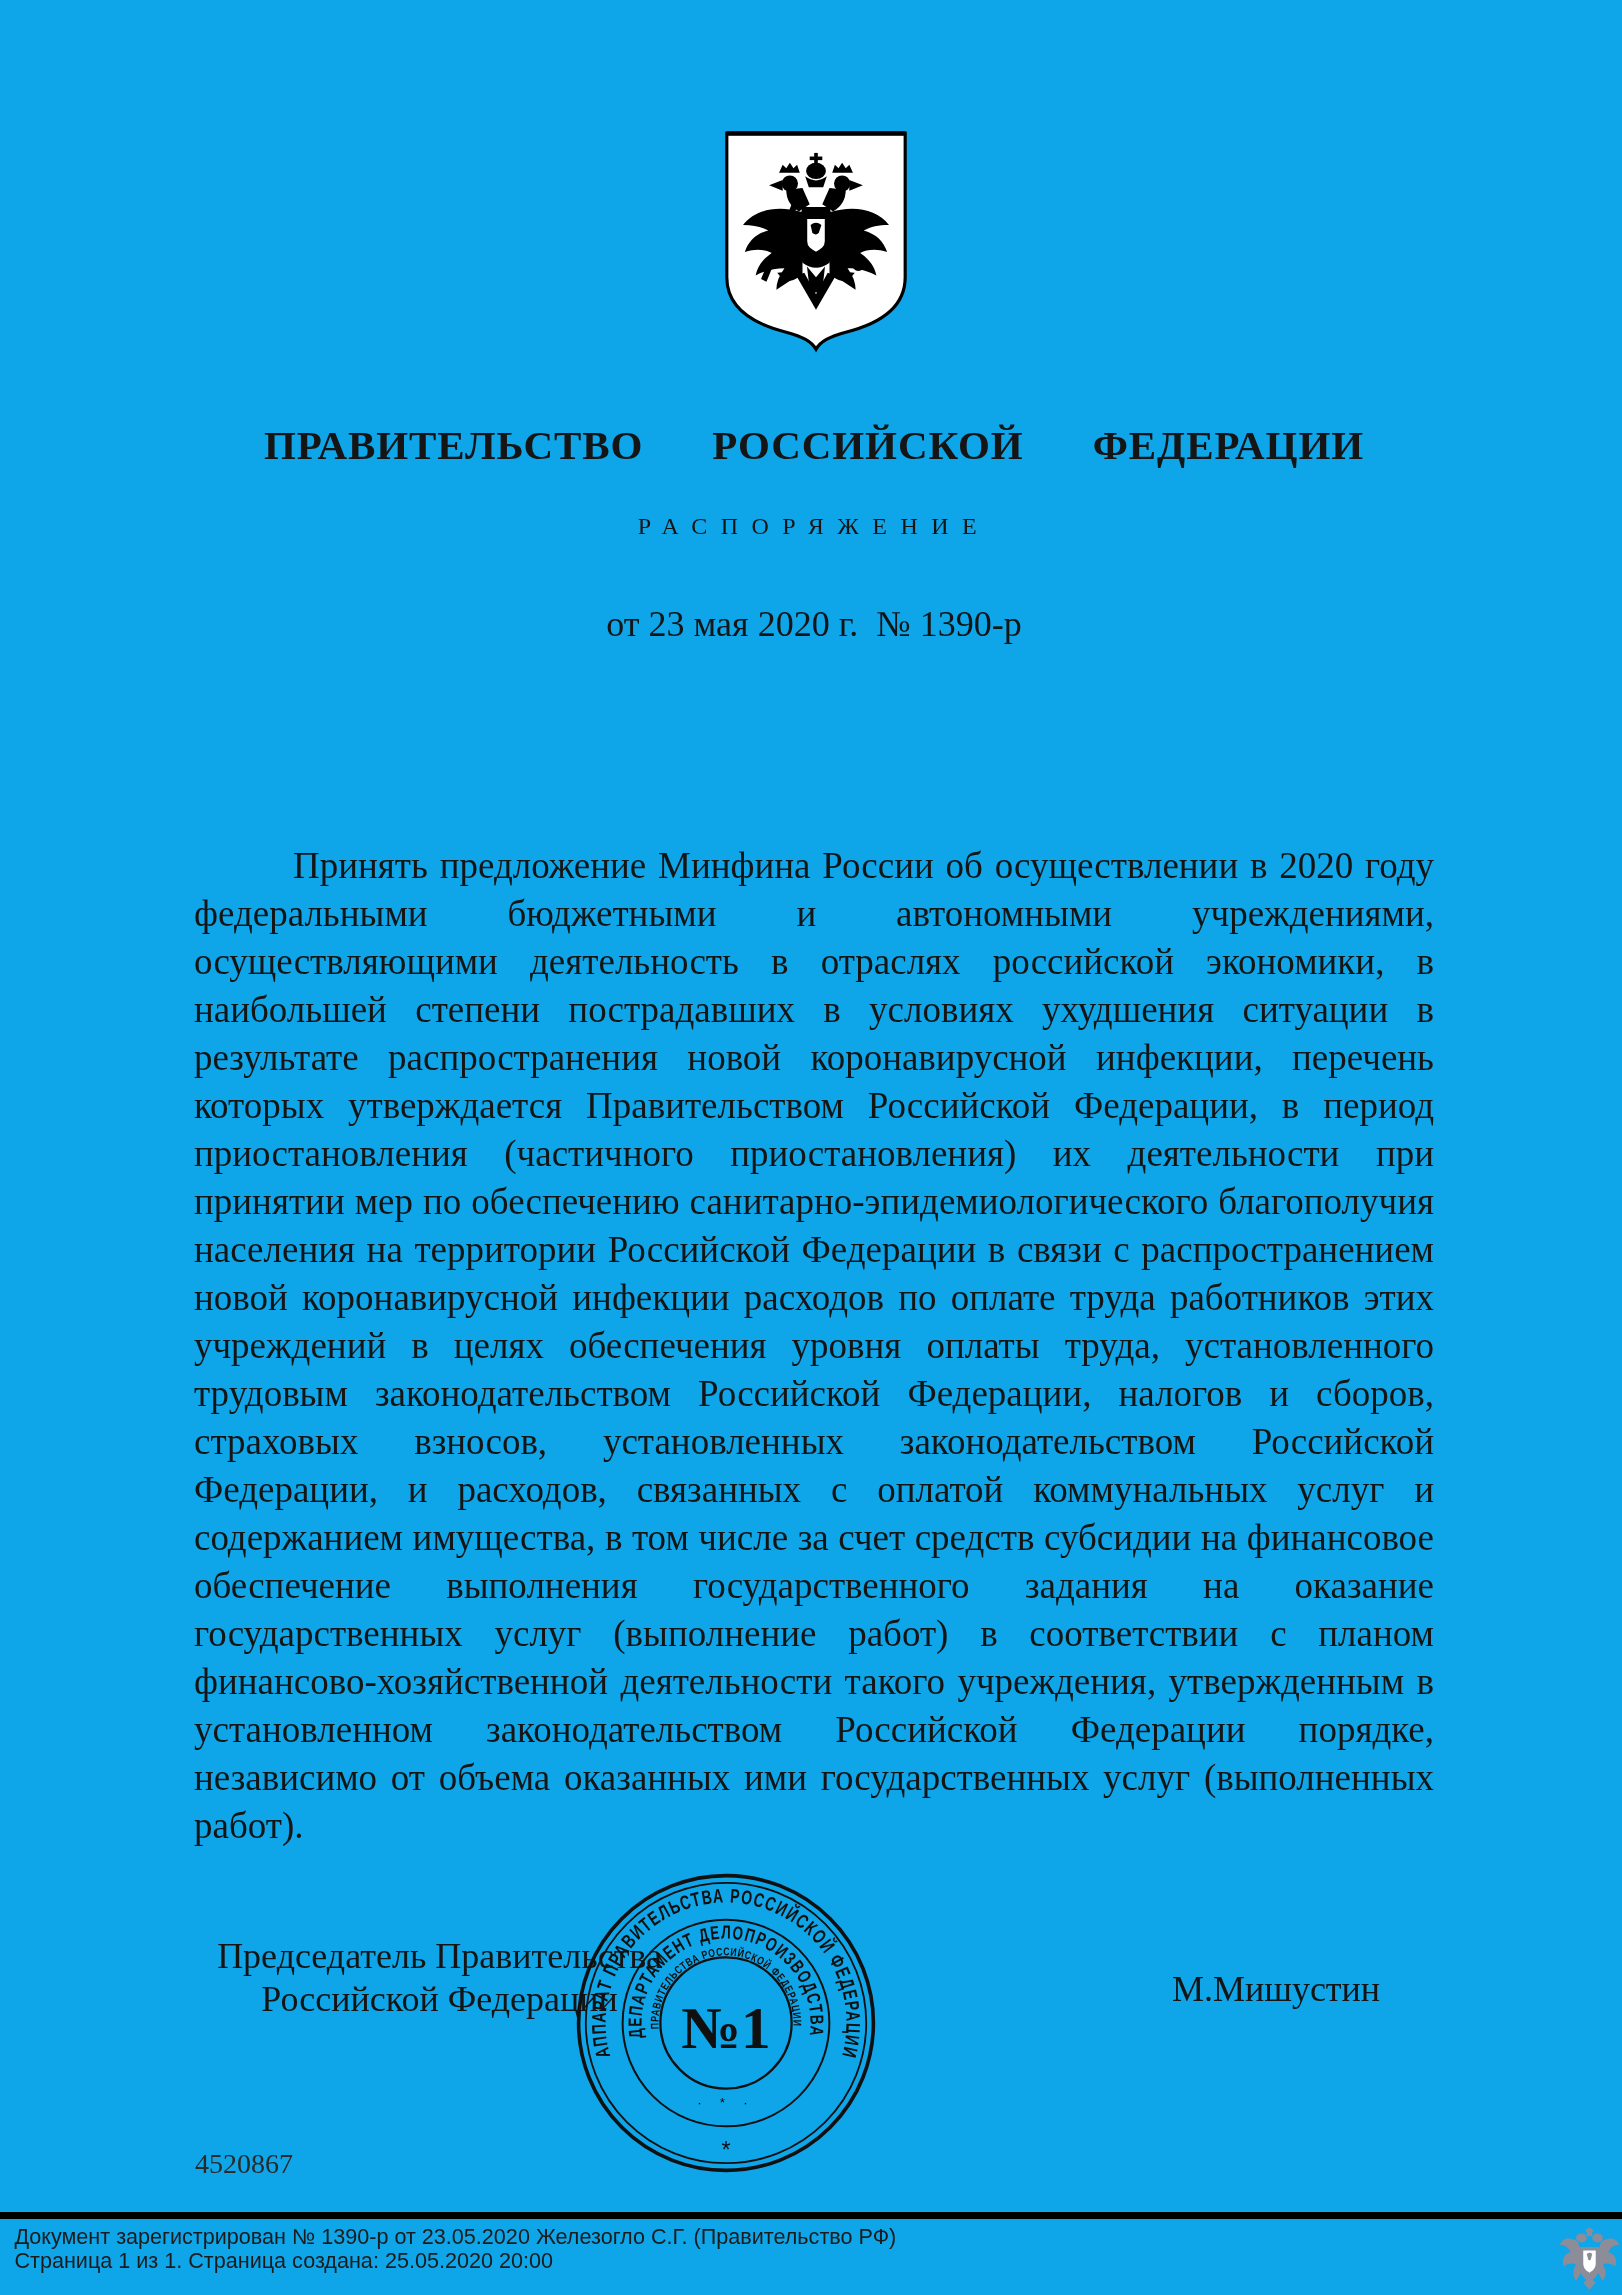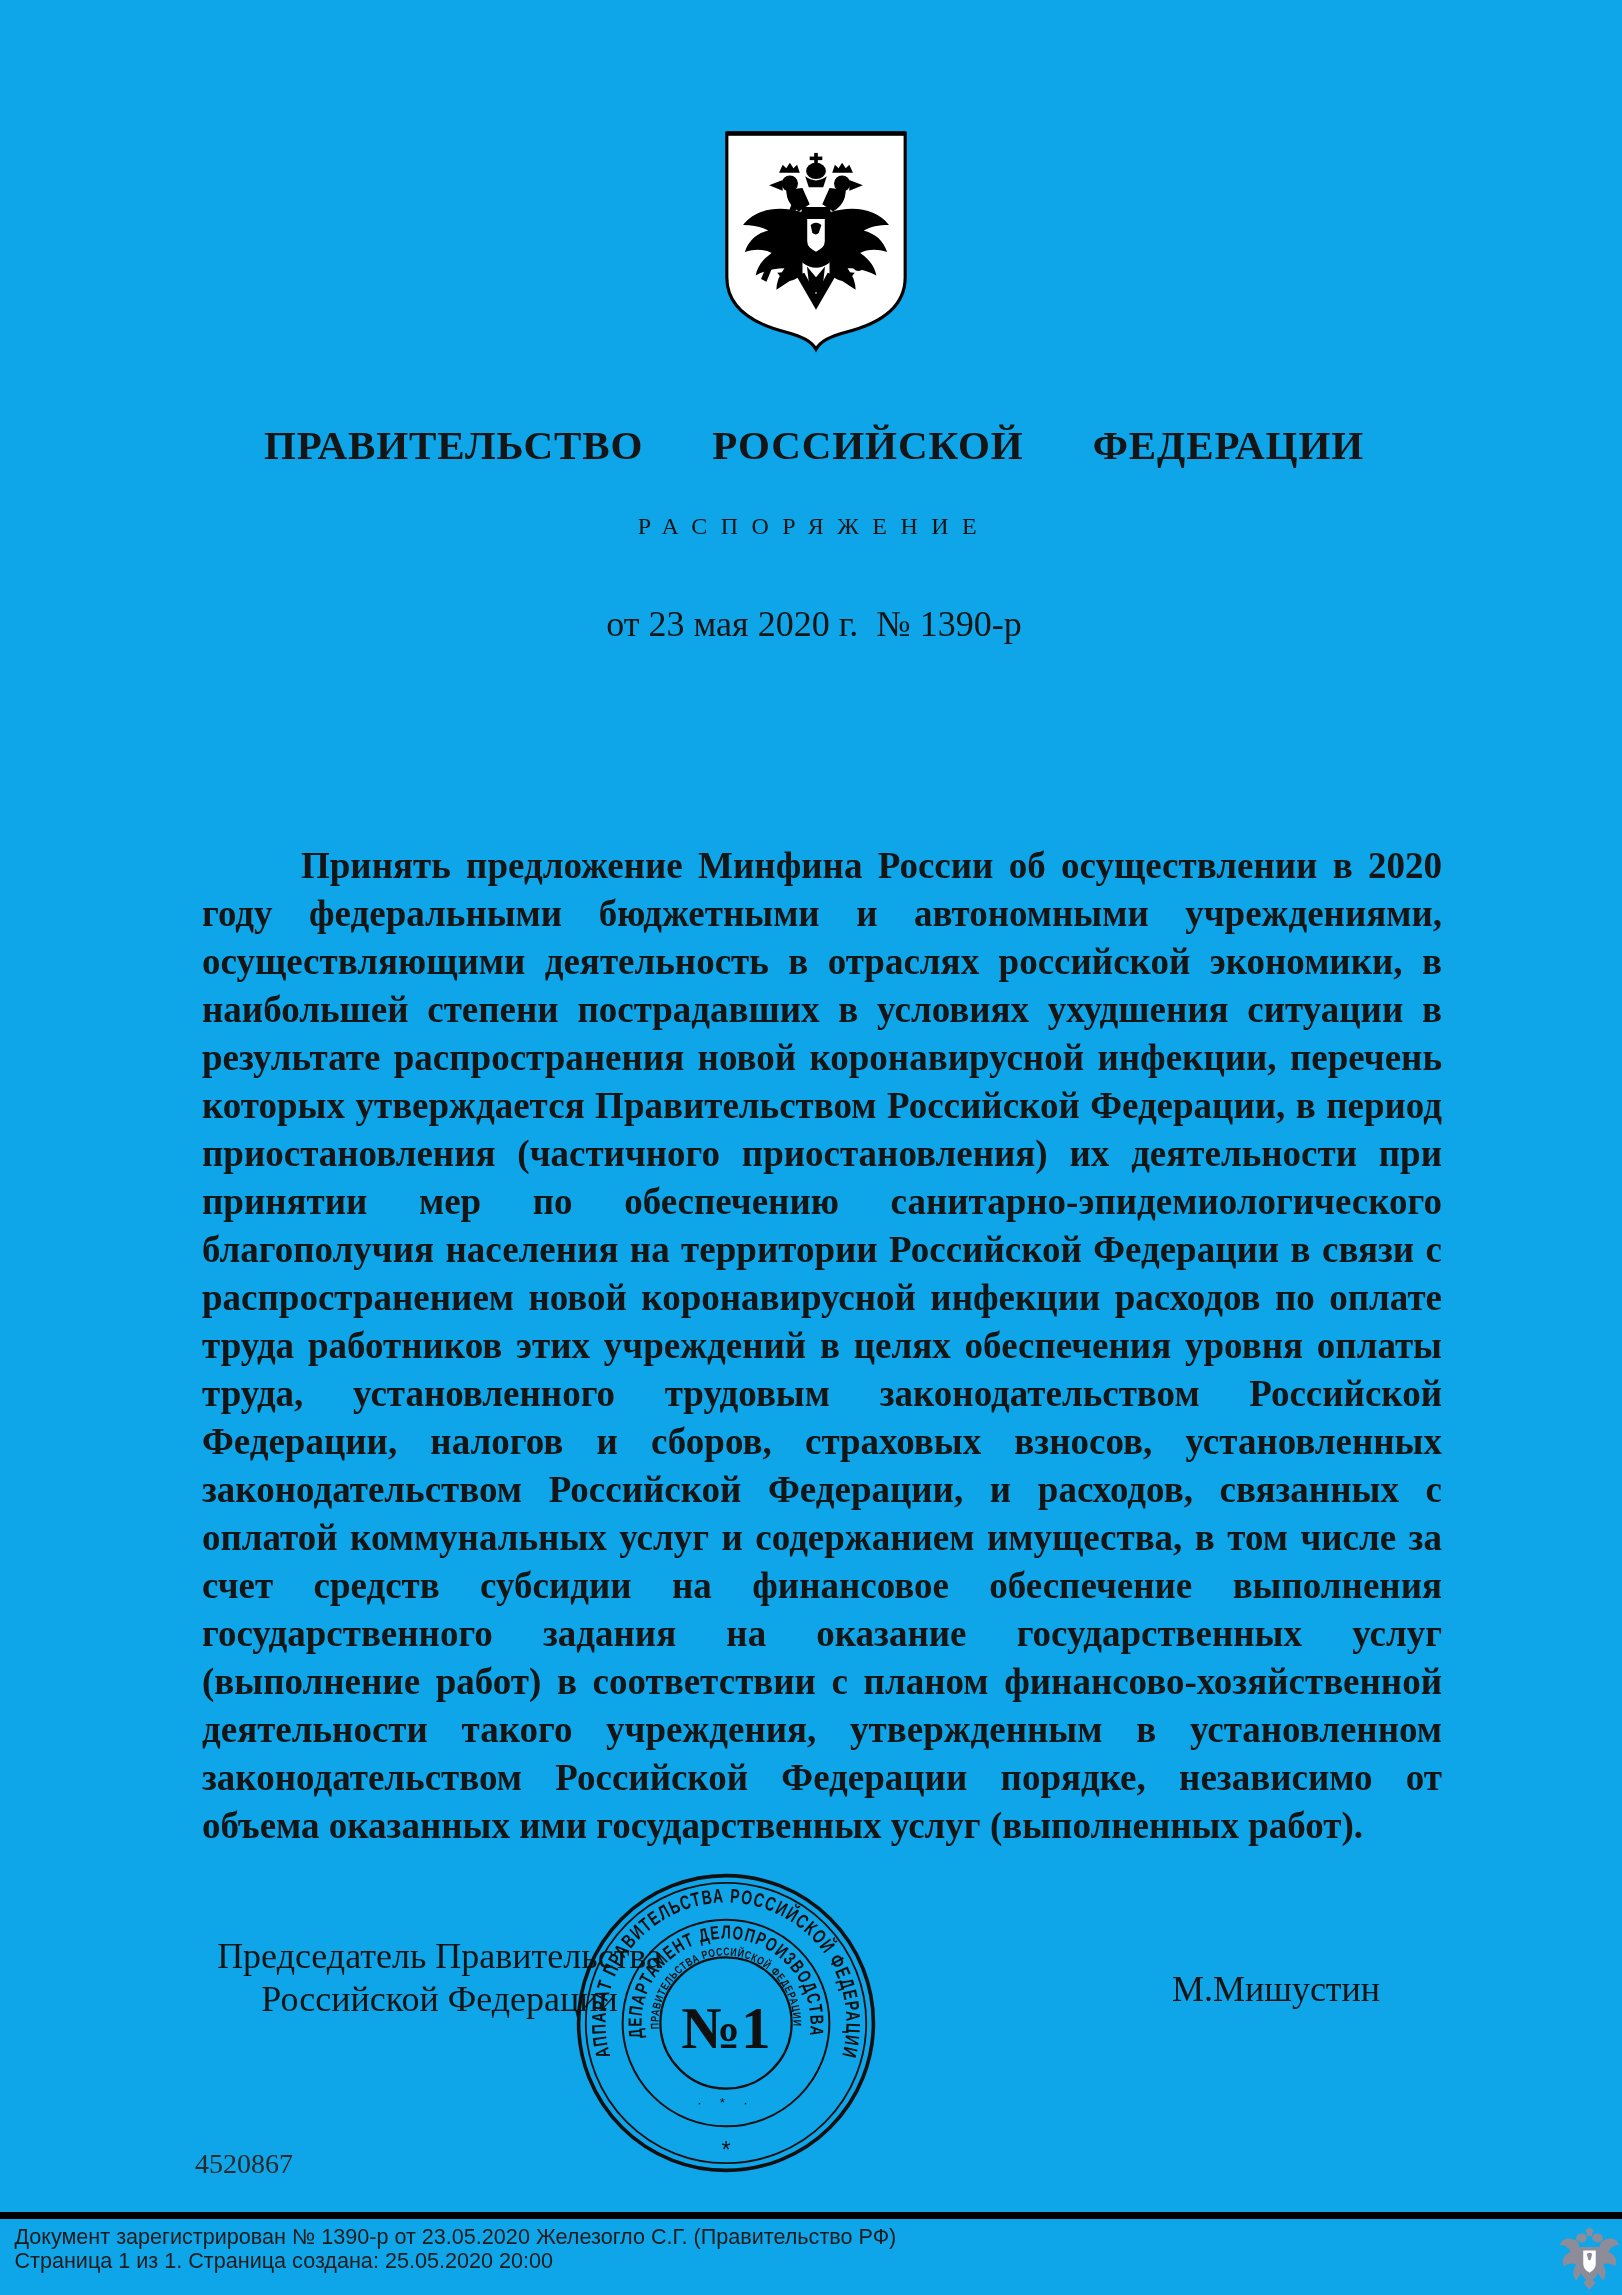--- a/index.html
+++ b/index.html
@@ -14,25 +14,24 @@
   
   .coat{position:absolute;left:716px;top:124px;width:200px;height:229px;}
   
   .hdr{position:absolute;left:194px;width:1240px;text-align:center;}
   .org-name{top:421px;font-size:41px;font-weight:bold;letter-spacing:0.9px;word-spacing:23.4px;white-space:pre;}
   .doc-type{top:513px;font-size:24px;letter-spacing:13.5px;}
   .date-line{top:603px;font-size:36px;white-space:pre;}
   .city{top:672px;font-size:26px;letter-spacing:5.4px;}
   
   .body-text{
-    position:absolute;left:202px;top:805px;width:1240px;
+    position:absolute;left:194px;top:805px;width:1240px;
     font-size:37px;line-height:48px;
     text-align:justify;text-align-last:left;
     text-indent:99px;
-    font-weight:bold;
   }
   
   .sig-title{position:absolute;left:194px;top:1935px;width:491px;text-align:center;font-size:36px;line-height:43px;}
   .sig-name{position:absolute;left:1116px;top:1968px;width:320px;text-align:center;font-size:36px;}
   .blank-code{position:absolute;left:195px;top:2148px;font-size:28px;color:#2a2a2a;}
   
   .stamp{position:absolute;left:575px;top:1872px;width:302px;height:302px;}
   .stamp text{fill:#101010;}
   
   .sep-line{position:absolute;left:0;top:2212px;width:1623px;height:7.2px;background:#000;}

